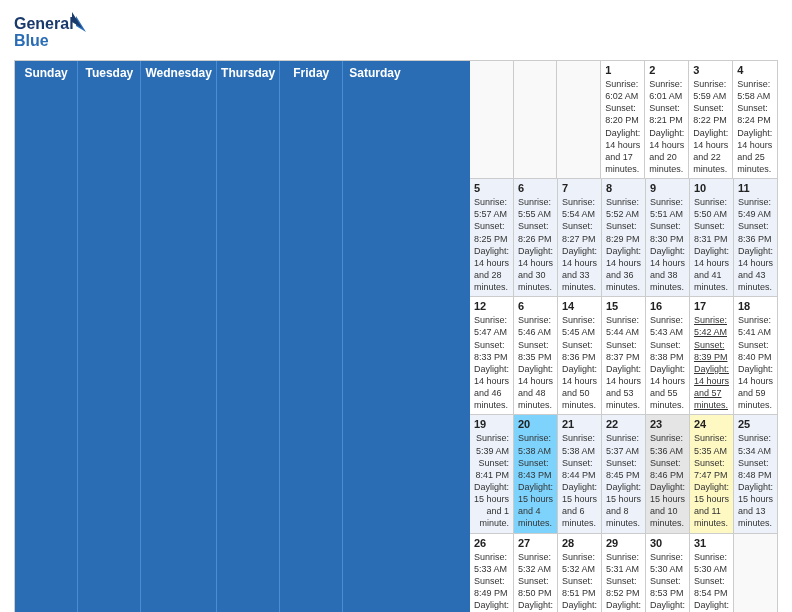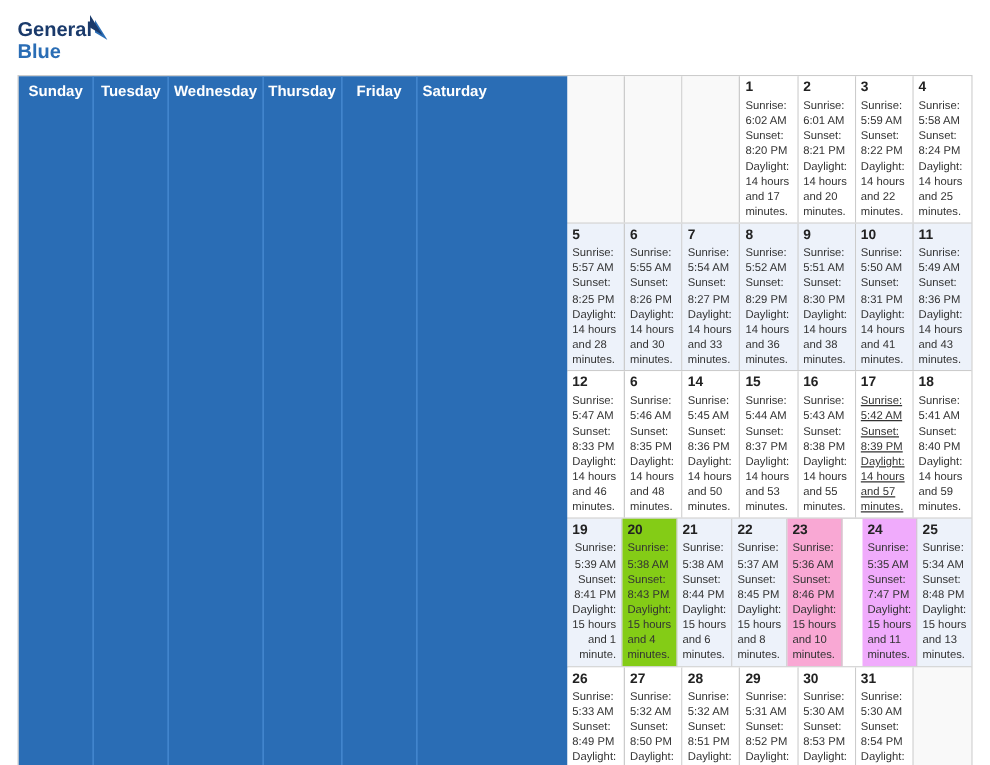--- a/index.html
+++ b/index.html
@@ -261,49 +261,49 @@
           </div>
         </div>
         <div class="cal-row">
           <div class="cal-cell alt-row" style="background: rgb(237, 242, 250);">
             <div class="day-num">19</div>
             <div class="cell-text" style="white-space: pre-line; text-align: right;">Sunrise: 5:39 AM
 Sunset: 8:41 PM
 Daylight: 15 hours
 and 1 minute.</div>
           </div>
-          <div class="cal-cell alt-row" style="background: #84cc16;">
+          <div class="cal-cell alt-row" style="background: #7dd3fc;">
             <div class="day-num">20</div>
             <div class="cell-text" style="white-space: pre-line;">Sunrise: 5:38 AM
 Sunset: 8:43 PM
 Daylight: 15 hours
 and 4 minutes.</div>
           </div>
           <div class="cal-cell alt-row" style="background: rgb(237, 242, 250);">
             <div class="day-num">21</div>
             <div class="cell-text" style="white-space: pre-line;">Sunrise: 5:38 AM
 Sunset: 8:44 PM
 Daylight: 15 hours
 and 6 minutes.</div>
           </div>
           <div class="cal-cell alt-row" style="background: rgb(237, 242, 250);">
             <div class="day-num">22</div>
             <div class="cell-text" style="white-space: pre-line;">Sunrise: 5:37 AM
 Sunset: 8:45 PM
 Daylight: 15 hours
 and 8 minutes.</div>
           </div>
-          <div class="cal-cell alt-row" style="background: #f9a8d4;">
+          <div class="cal-cell alt-row" style="background: #e5e5e5;">
             <div class="day-num">23</div>
             <div class="cell-text" style="white-space: pre-line;">Sunrise: 5:36 AM
 Sunset: 8:46 PM
 Daylight: 15 hours
 and 10 minutes.</div>
           </div>
-          <div class="cal-cell alt-row" style="background: #f0abfc; margin-left: 16px;">
+          <div class="cal-cell alt-row" style="background: #fef9c3;">
             <div class="day-num">24</div>
             <div class="cell-text" style="white-space: pre-line;">Sunrise: 5:35 AM
 Sunset: 7:47 PM
 Daylight: 15 hours
 and 11 minutes.</div>
           </div>
           <div class="cal-cell alt-row" style="background: rgb(237, 242, 250);">
             <div class="day-num">25</div>
             <div class="cell-text" style="white-space: pre-line;">Sunrise: 5:34 AM
 Sunset: 8:48 PM

